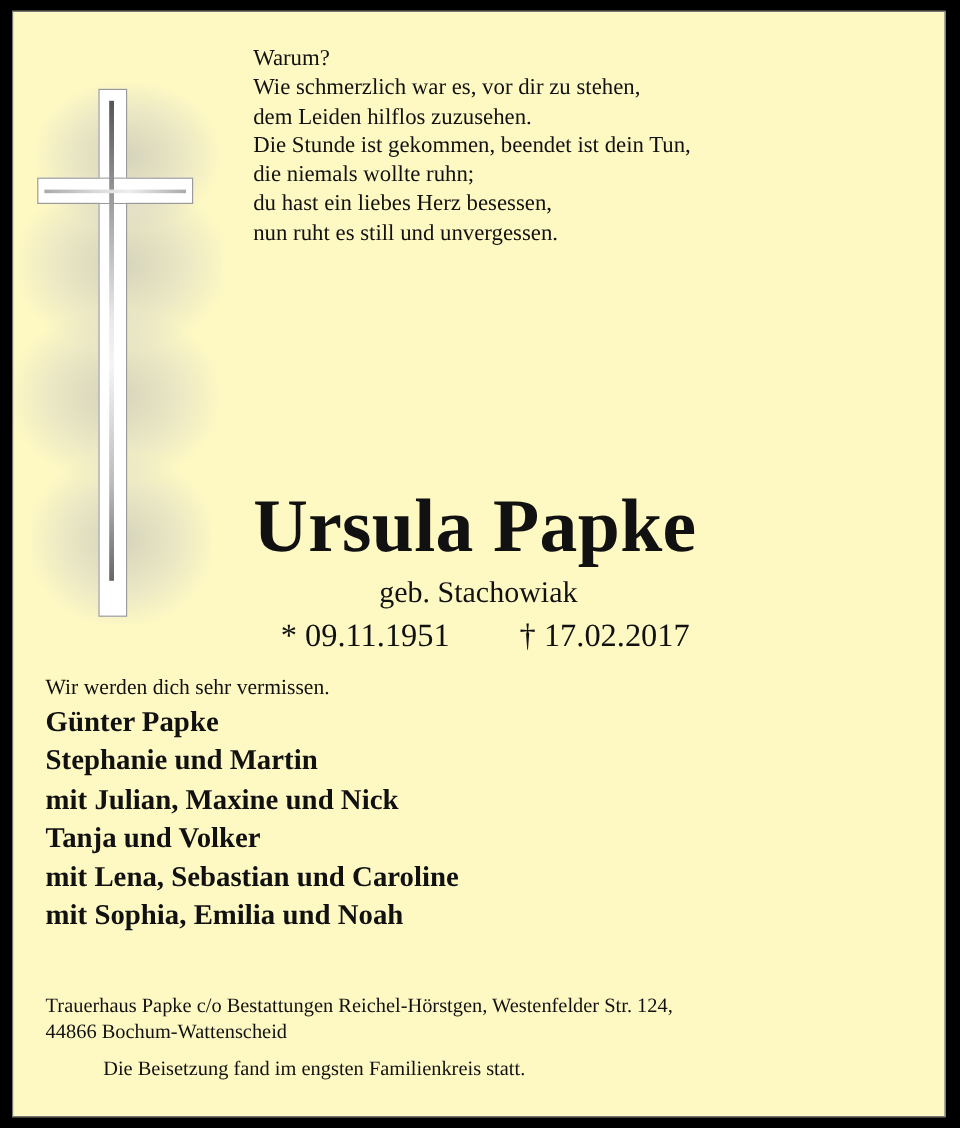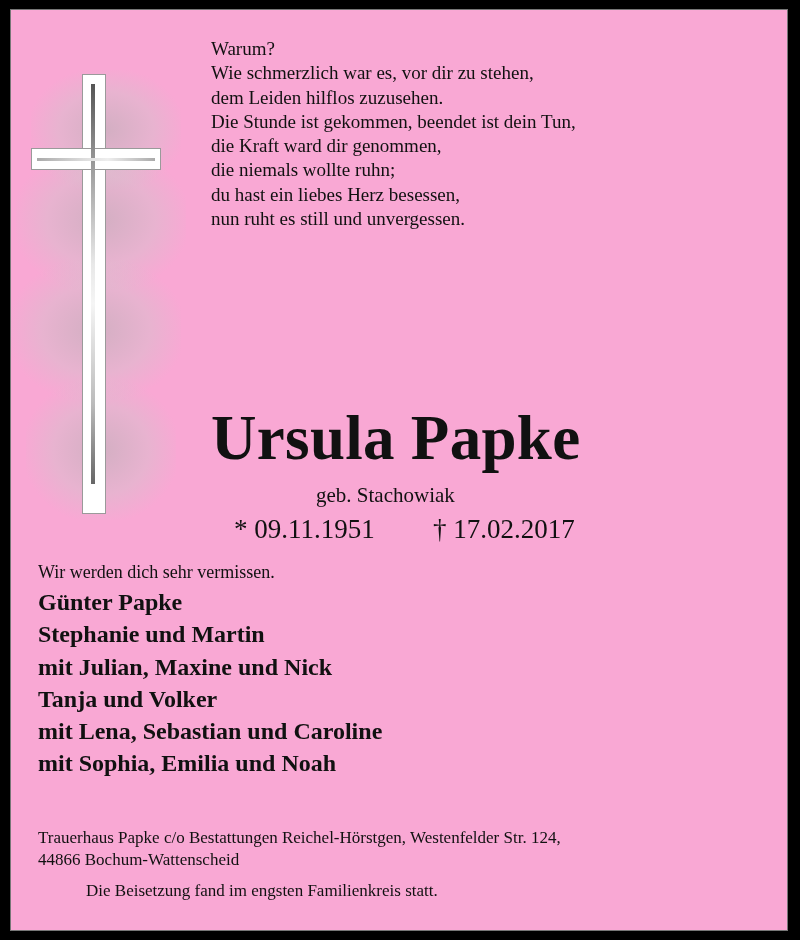--- a/index.html
+++ b/index.html
@@ -1,30 +1,30 @@
 <!DOCTYPE html>
 <html><head>
 <meta charset="utf-8">
 <style>
   html, body { margin: 0; padding: 0; }
   body { width: 800px; height: 940px; background: #000; position: relative; overflow: hidden; }
-  .frame { position: absolute; left: 10px; top: 9px; width: 778px; height: 922px; background: #f9a8d4; border: 1px solid #777; box-sizing: border-box; }
+  .frame { position: absolute; left: 10px; top: 9px; width: 778px; height: 922px; background: #fef9c3; border: 1px solid #777; box-sizing: border-box; }
   .serif { font-family: "Liberation Serif", "DejaVu Serif", serif; color: #111; }
   .cross-area { position: absolute; left: 0; top: 0; width: 200px; height: 540px; }
   .mist { position: absolute; background: radial-gradient(ellipse at center, rgba(180,180,180,0.55) 0%, rgba(200,200,200,0.35) 45%, rgba(255,255,255,0) 75%); }
   .beam { position: absolute; background: #fff; border: 1px solid #9a9a9a; box-sizing: border-box; }
   .beam-v-line { position: absolute; left: 91px; top: 85px; width: 4px; height: 400px;
      background: linear-gradient(to bottom, #555 0%, #999 20%, #e8e8e8 45%, #f5f5f5 55%, #bbb 80%, #666 100%); }
   .beam-h-line { position: absolute; left: 36px; top: 156px; width: 118px; height: 3px;
      background: linear-gradient(to right, #aaa, #ddd 40%, #eee 60%, #aaa); }
   .poem { position: absolute; left: 200px; top: 27px; font-size: 19px; line-height: 24.3px; }
   .poem div, .intro div, .family div, .footer div { white-space: nowrap; }
   .intro { position: absolute; left: 200px; top: 253px; font-size: 23px; line-height: 27.5px; }
   .name { position: absolute; left: 200px; top: 392px; font-size: 63px; font-weight: bold; line-height: 72px; letter-spacing: 0.3px; white-space: nowrap; }
-  .maiden { position: absolute; left: 305px; top: 472px; font-size: 21px; line-height: 26px; white-space: nowrap; }
+  .maiden { position: absolute; left: 305px; top: 472px; font-size: 25px; line-height: 26px; white-space: nowrap; }
   .dates { position: absolute; left: 223px; top: 505px; font-size: 27px; line-height: 28px; white-space: nowrap; }
   .dates .death { position: absolute; left: 199px; top: 0; }
   .family { position: absolute; left: 27px; top: 548px; }
   .family .lead { font-size: 18px; line-height: 28px; }
   .family .member { font-size: 24px; font-weight: bold; line-height: 32.3px; }
   .footer { position: absolute; left: 27px; top: 817px; font-size: 17px; line-height: 22px; }
   .footer .burial { margin-top: 9px; margin-left: 48px; }
 </style>
 </head>
 <body>
@@ -41,21 +41,20 @@
     <div class="beam" style="left:72px;top:139px;width:22px;height:20px;border:none;"></div>
     <div class="beam-v-line" style="left:80px;top:74px;"></div>
     <div class="beam-h-line" style="left:26px;top:148px;"></div>
   </div>
 
   <div class="poem serif">
     <div>Warum?</div>
     <div>Wie schmerzlich war es, vor dir zu stehen,</div>
     <div>dem Leiden hilflos zuzusehen.</div>
     <div>Die Stunde ist gekommen, beendet ist dein Tun,</div>
-    <div>die Kraft ward dir genommen,</div>
     <div>die niemals wollte ruhn;</div>
     <div>du hast ein liebes Herz besessen,</div>
     <div>nun ruht es still und unvergessen.</div>
   </div>
 
 
   <div class="name serif">Ursula Papke</div>
   <div class="maiden serif">geb. Stachowiak</div>
   <div class="dates serif">
     <span>* 09.11.1951</span>

